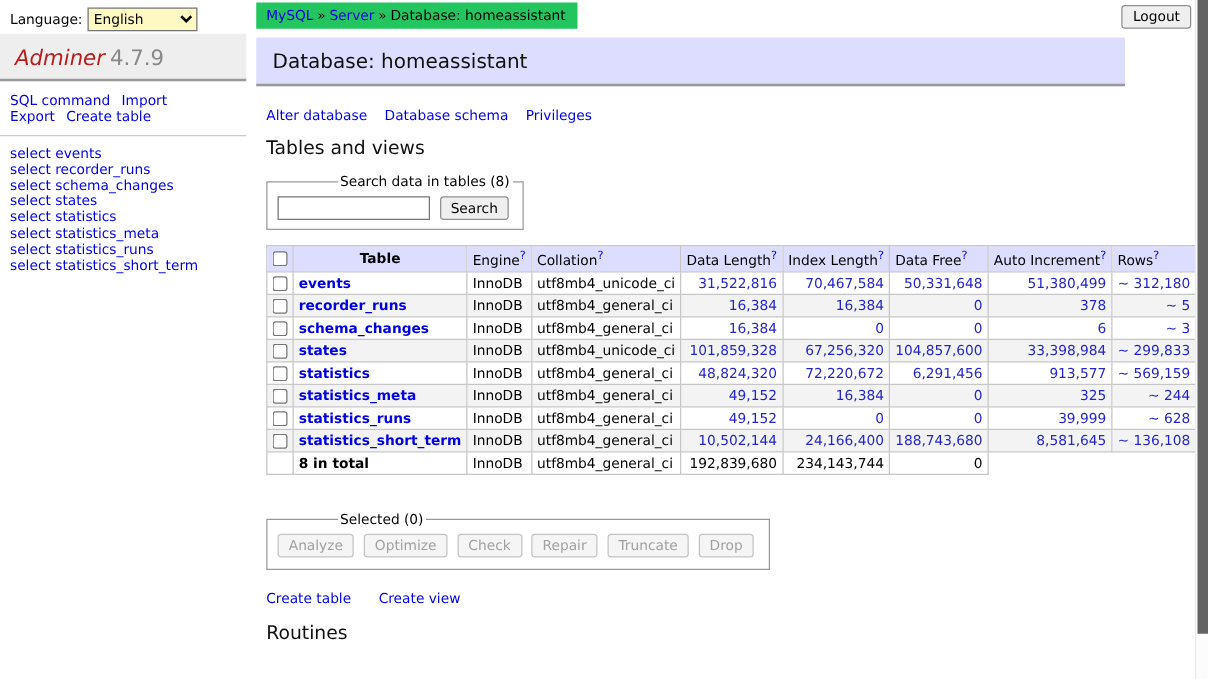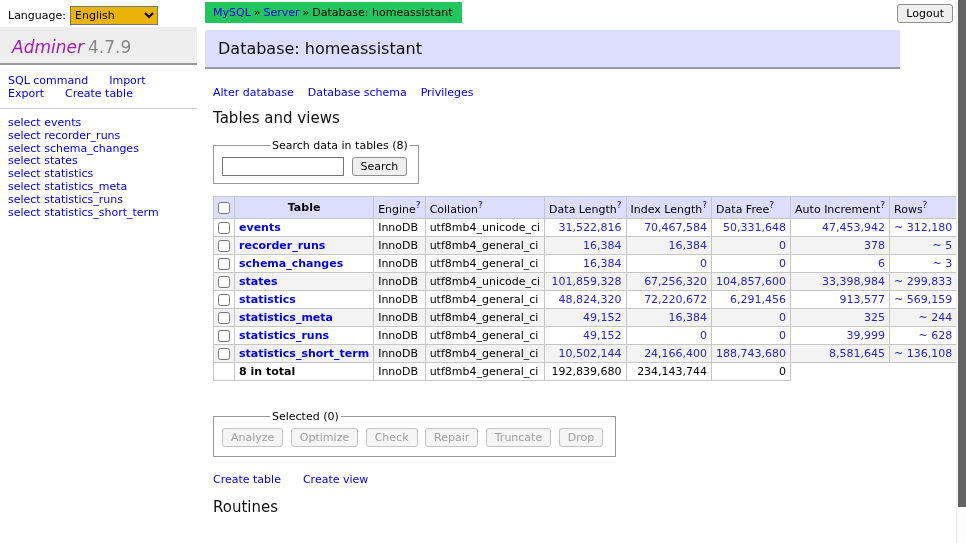--- a/index.html
+++ b/index.html
@@ -10,30 +10,30 @@
   
   #sidebar { position: absolute; left: 0; top: 0; width: 197px; }
   #content { position: absolute; left: 205px; top: 0; width: 695px; }
   #logout-wrap { position: absolute; top: 4px; right: 13px; }
   #vscrollbar { position: absolute; right: 0; top: 0; width: 10px; height: 543px; background: #fcfcfc; border-left: 1px solid #ececec; }
   #vscrollbar .thumb { position: absolute; top: 0; left: 1px; width: 9px; height: 507px; background: #636363; }
 
   
   .lang-row { padding: 6px 0 0 8px; height: 27px; }
   .lang-row label { margin-right: 4px; }
-  select { font-family: "DejaVu Sans", sans-serif; font-size: 11px; border: 1px solid #767676; background: #eab308; height: 19px; }
+  select { font-family: "DejaVu Sans", sans-serif; font-size: 11px; border: 1px solid #767676; background: #fef9c3; height: 19px; }
   #lang-select { width: 88px; }
   .h1-bar { background: #eee; border-bottom: 2px solid #999; padding: 10px 12px 9px 12px; height: 38px; }
-  .h1-bar .app-title { font-style: italic; color: #a21caf; font-size: 17px; font-weight: normal; }
+  .h1-bar .app-title { font-style: italic; color: #b91c1c; font-size: 17px; font-weight: normal; }
   .h1-bar .app-version { font-style: normal; color: #888; font-size: 17px; margin-left: 4px; }
   .db-row { padding: 13px 0 0 8px; height: 32px; }
   .db-row label { margin-right: 4px; }
   #db-select { width: 117px; }
   .side-actions { padding: 9px 0 0 8px; line-height: 13px; }
-  .side-actions a { margin-right: 21px; }
+  .side-actions a { margin-right: 9px; }
   .side-hr { border: 0; border-top: 1px solid #ccc; margin: 8px 0 6px 0; }
   .tbl-links { padding: 2px 0 0 8px; }
   .tbl-links p { line-height: 12.8px; }
 
   
   #breadcrumb { display: inline-block; margin: 2px 0 0 0; background: #22c55e; padding: 4px 9px 4px 8px; }
   #breadcrumb .sep { color: #000; margin: 0 3px; }
   h2.page-title { margin-top: 7px; background: #ddf; border-bottom: 2px solid #999;
     font-size: 16px; font-weight: normal; padding: 9px 13px; color: #111; }
   .inline-links { margin: 17px 0 0 8px; }
@@ -156,21 +156,21 @@
     </thead>
     <tbody>
       <tr>
         <td class="cb-col"><input type="checkbox" style=""></td>
         <td><a class="tbl-name">events</a></td>
         <td>InnoDB</td>
         <td>utf8mb4_unicode_ci</td>
         <td class="num">31,522,816</td>
         <td class="num">70,467,584</td>
         <td class="num">50,331,648</td>
-        <td class="num">47,453,942</td>
+        <td class="num">51,380,499</td>
         <td class="num"><a>~ 312,180</a></td>
         <td></td>
       </tr>
       <tr>
         <td class="cb-col"><input type="checkbox" style=""></td>
         <td><a class="tbl-name">recorder_runs</a></td>
         <td>InnoDB</td>
         <td>utf8mb4_general_ci</td>
         <td class="num">16,384</td>
         <td class="num">16,384</td>

